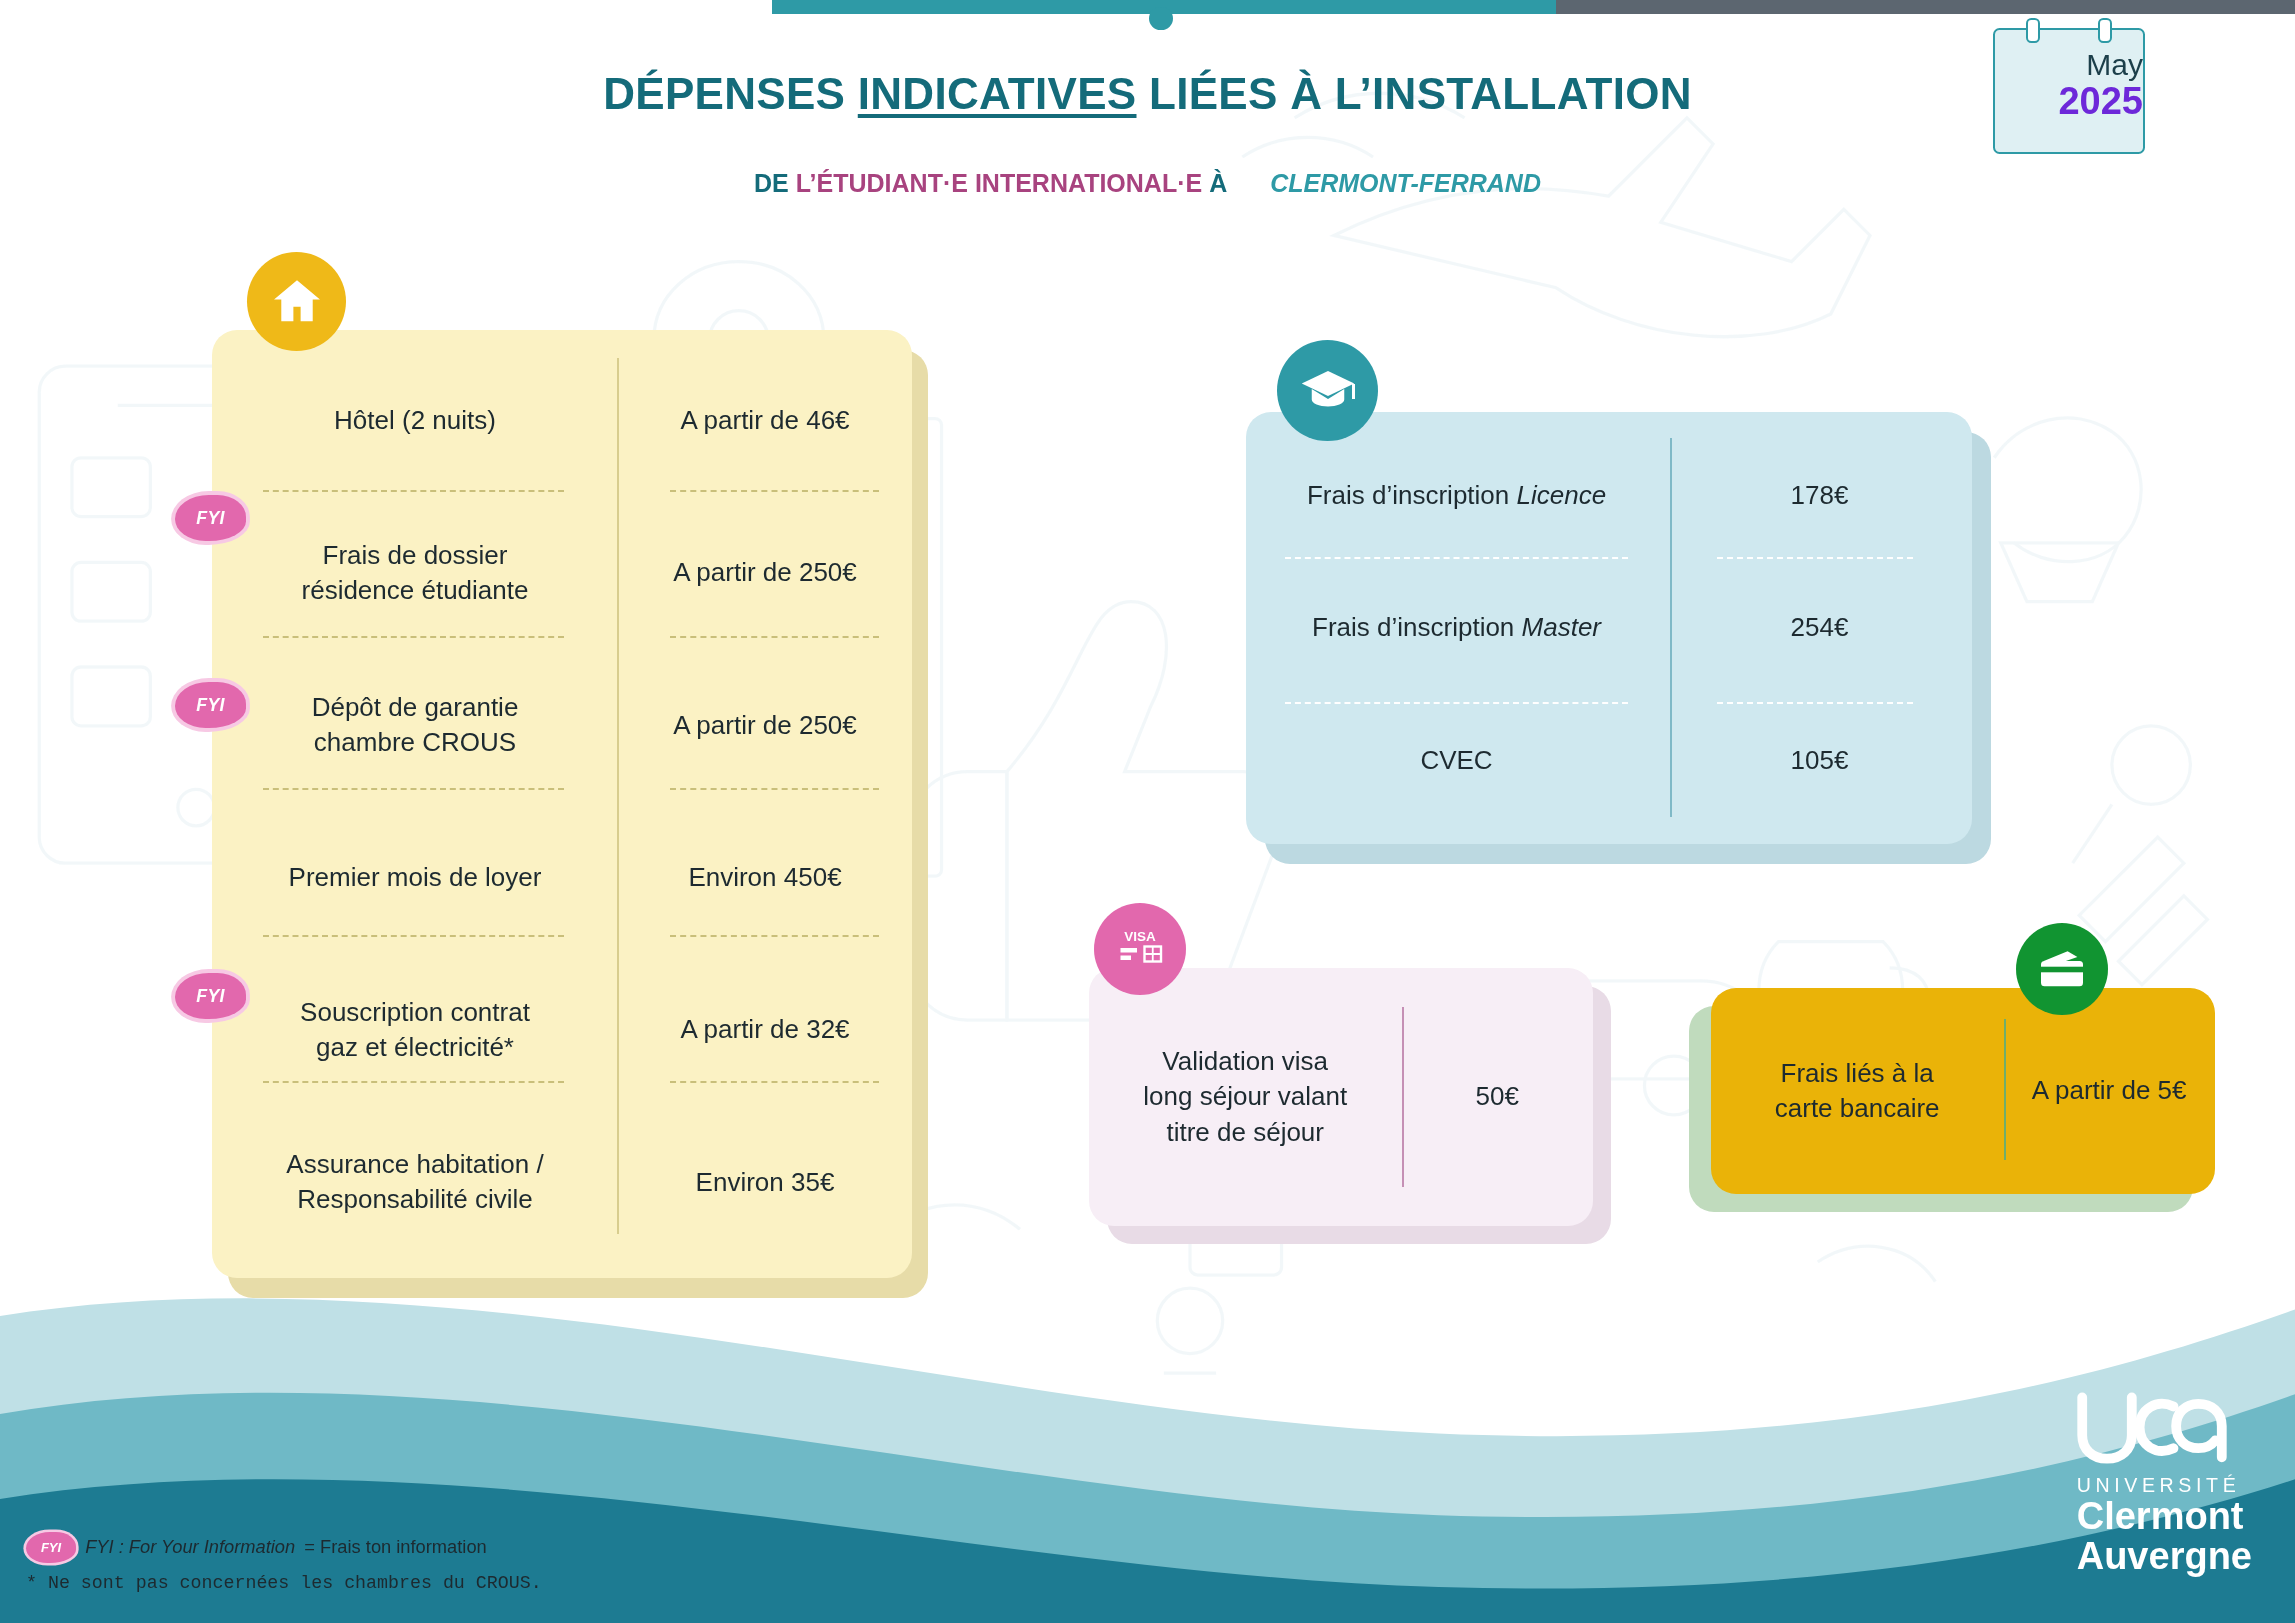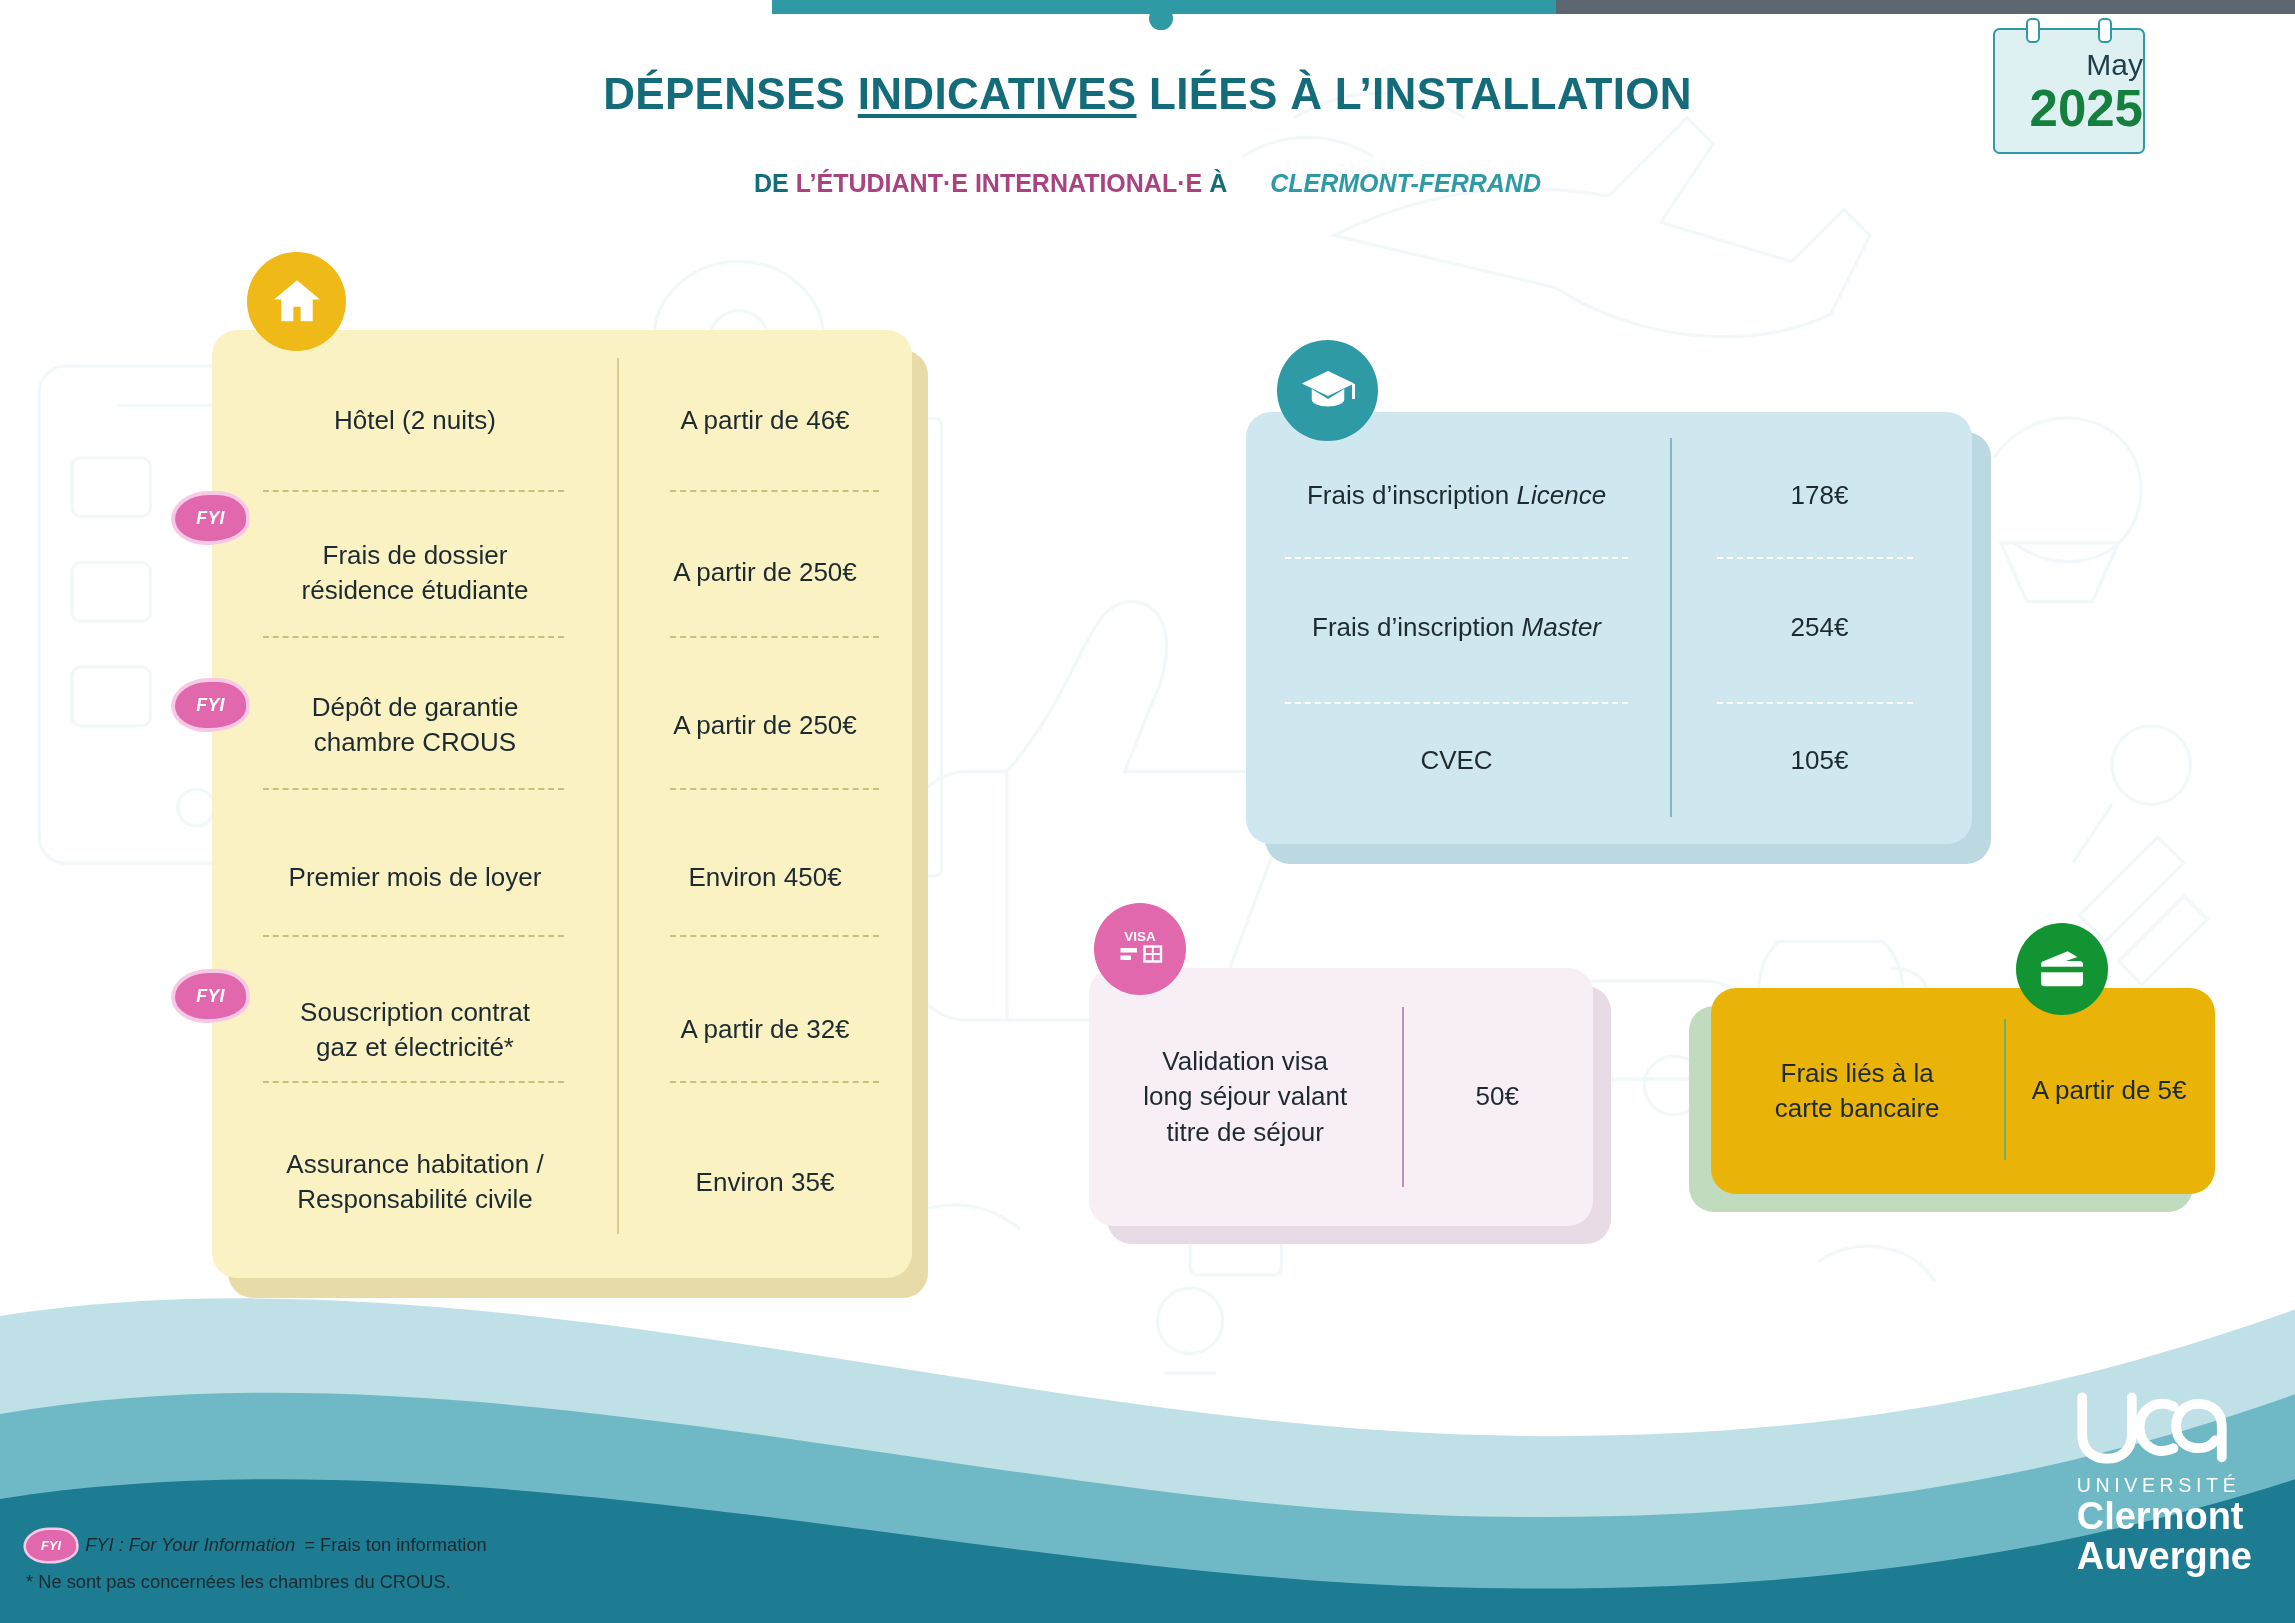--- a/index.html
+++ b/index.html
@@ -45,21 +45,21 @@
   
   .cal {
     position:absolute; left:1993px; top:27.5px; width:152px; height:126px;
     background:#dff0f3; border:2.6px solid #2e9aa6; border-radius:6.5px;
     text-align:right;
   }
   .cal .ring { position:absolute; top:-11.8px; width:14.4px; height:25px; background:#ffffff; border:2.6px solid #2e9aa6; border-radius:5.2px; }
   .cal .ring.l { left:31px; }
   .cal .ring.r { right:31px; }
   .cal .m { margin-top:18.3px; font-size:30px; color:#1c3f4a; }
-  .cal .y { font-size:51px; font-weight:bold; color:#15803d; line-height:1.05; }
+  .cal .y { font-size:38px; font-weight:bold; color:#6d28d9; line-height:1.05; }
 
   
   .card { position:absolute; border-radius:25px; }
 
   .badge-icon {
     position:absolute; border-radius:50%;
     display:flex; align-items:center; justify-content:center;
     z-index:6;
   }
 
@@ -146,21 +146,21 @@
   
   .footnotes { position:absolute; left:26px; bottom:30px; z-index:10; }
   .footnote-1 { display:flex; align-items:center; gap:9.2px; font-size:18.3px; color:#1d2a30; }
   .footnote-1 .fyi-small {
     width:50px; height:31px; font-size:13px; font-weight:bold; color:#fff; font-style:italic;
     display:flex; align-items:center; justify-content:center; background:#e268ad;
     border-radius:50% 42% 55% 45% / 55% 50% 45% 50%;
     box-shadow: 0 0 0 2.6px #f7c9e4;
   }
   .footnote-1 .it { font-style:italic; }
-  .footnote-2 { margin-top:10.5px; font-size:18.3px; color:#1d2a30; }
+  .footnote-2 { margin-top:10.5px; font-size:18.3px; color:#1d2a30;font-family:Liberation Mono, monospace; }
 
   
   .logo { position:absolute; right:43px; bottom:46px; z-index:10; text-align:left; color:#ffffff; }
   .logo .name { font-size:19.6px; letter-spacing:4.6px; margin-top:7.8px; }
   .logo .big { font-size:38px; font-weight:bold; line-height:1.05; }
 </style>
 </head>
 <body>
 
 <div id="page">

